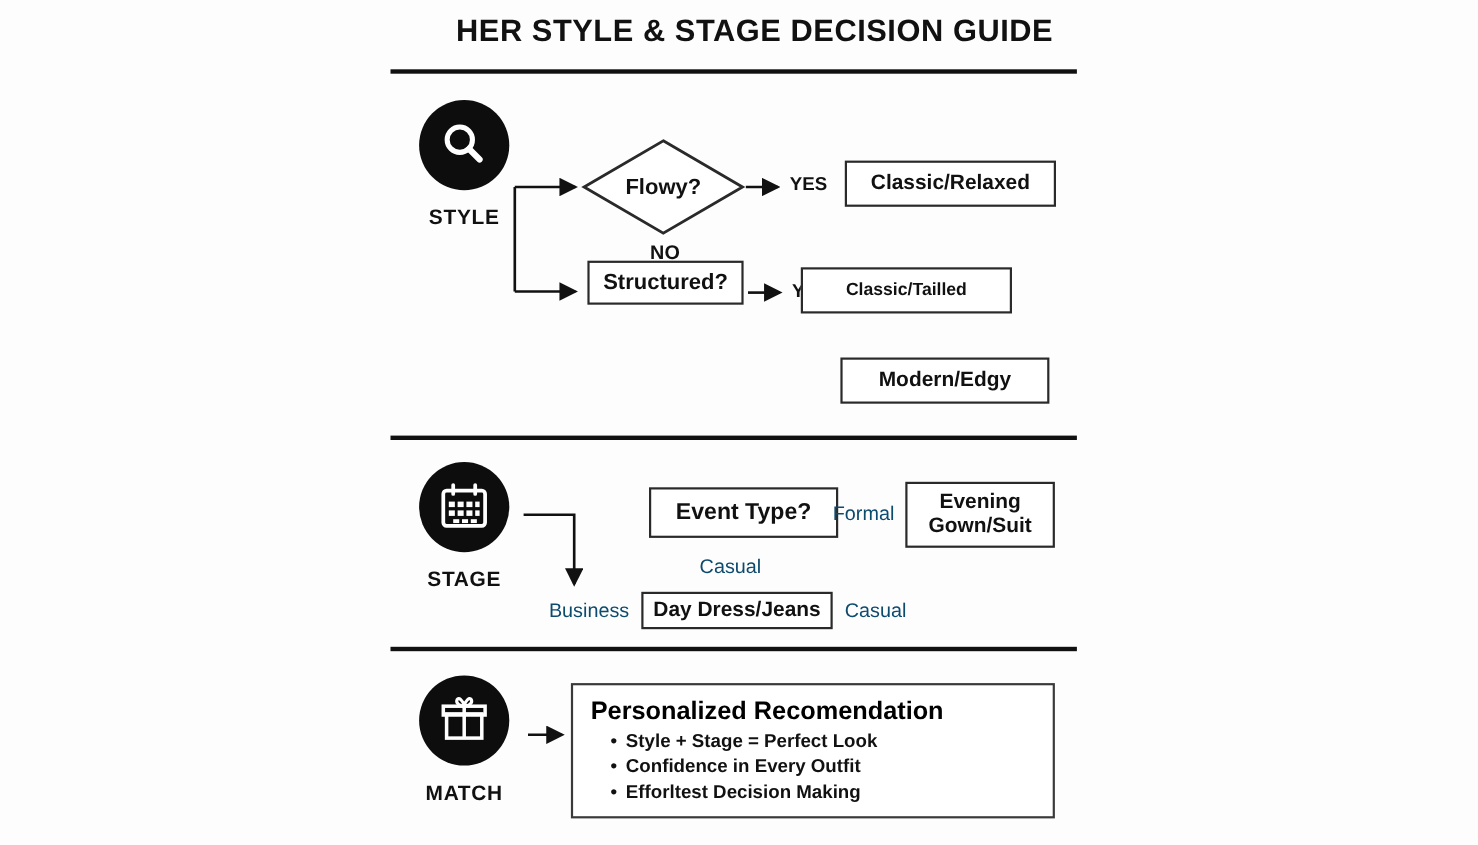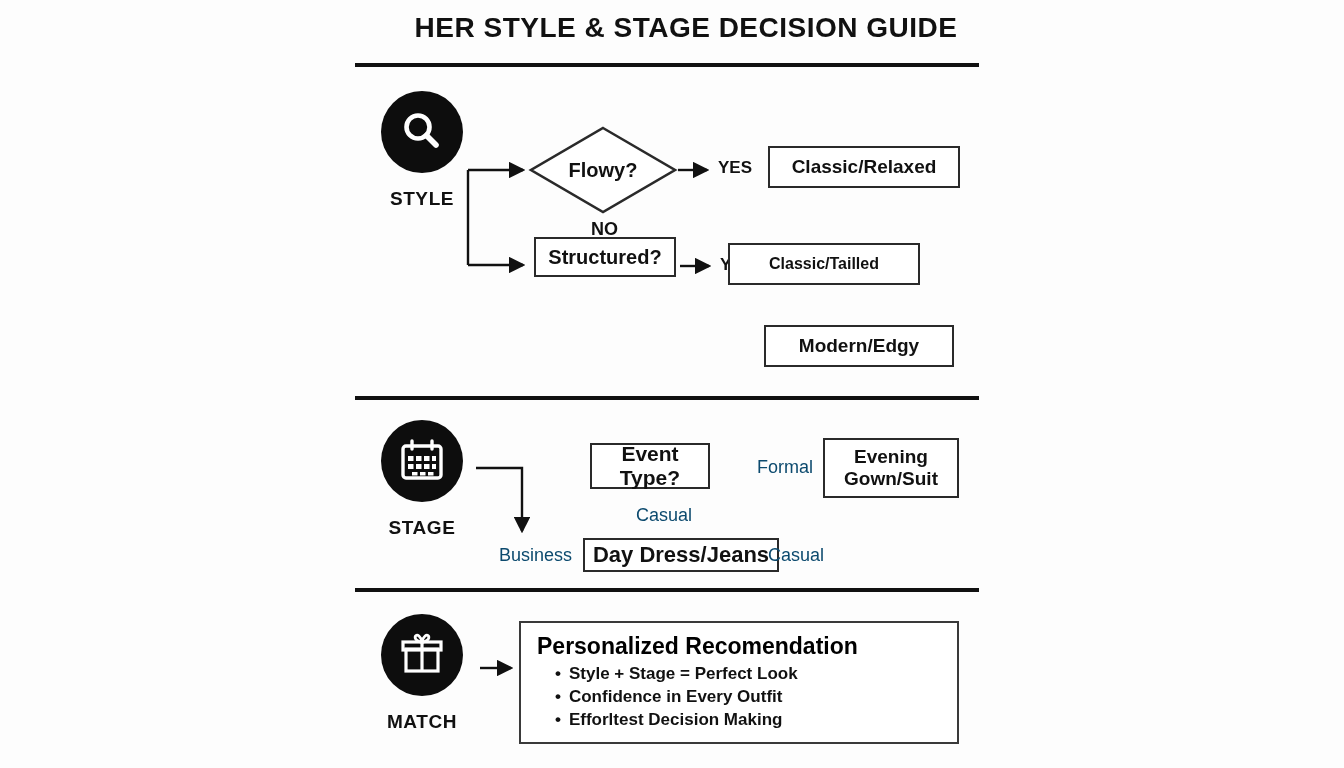--- a/index.html
+++ b/index.html
@@ -206,34 +206,34 @@
         <rect x="26" y="27" width="5.5" height="5"></rect>
         <rect x="34" y="27" width="4" height="5"></rect>
         <rect x="14" y="35" width="5.5" height="3.5"></rect>
         <rect x="22" y="35" width="5.5" height="3.5"></rect>
         <rect x="30" y="35" width="5.5" height="3.5"></rect>
       </g>
     </svg>
   </div>
   <div class="abs badge-label" style="left:352px; top:517px;">STAGE</div>
 
-  <div class="abs box" style="left:590px; top:443px; width:120px; height:46px; font-size:21px;">Event Type?</div>
+  <div class="abs box" style="left:590px; top:443px; width:172px; height:46px; font-size:21px;">Event Type?</div>
 
   <div class="abs lbl-reg" style="left:757px; top:457px; font-size:18px;">Formal</div>
 
   <div class="abs box" style="left:823px; top:438px; width:136px; height:60px; font-size:19px; flex-direction:column;">
     <span>Evening</span>
     <span>Gown/Suit</span>
   </div>
 
   <div class="abs lbl-reg" style="left:636px; top:505px; font-size:18px;">Casual</div>
 
   <div class="abs lbl-reg" style="left:499px; top:545px; font-size:18px;">Business</div>
 
-  <div class="abs box" style="left:583px; top:538px; width:196px; height:34px; font-size:22px;">Day Dress/Jeans</div>
+  <div class="abs box" style="left:583px; top:538px; width:174px; height:34px; font-size:19px;">Day Dress/Jeans</div>
 
   <div class="abs lbl-reg" style="left:768px; top:545px; font-size:18px;">Casual</div>
 
   <div class="abs divider d3"></div>
 
   <div class="abs badge" style="left:381px; top:614px;">
     <svg width="46" height="46" viewBox="0 0 46 46" aria-hidden="true">
       <rect x="7" y="17" width="32" height="22" fill="none" stroke="#ffffff" stroke-width="3.2"></rect>
       <rect x="4" y="10" width="38" height="8" fill="none" stroke="#ffffff" stroke-width="3.2"></rect>
       <line x1="23" y1="10" x2="23" y2="39" stroke="#ffffff" stroke-width="3.2"></line>

